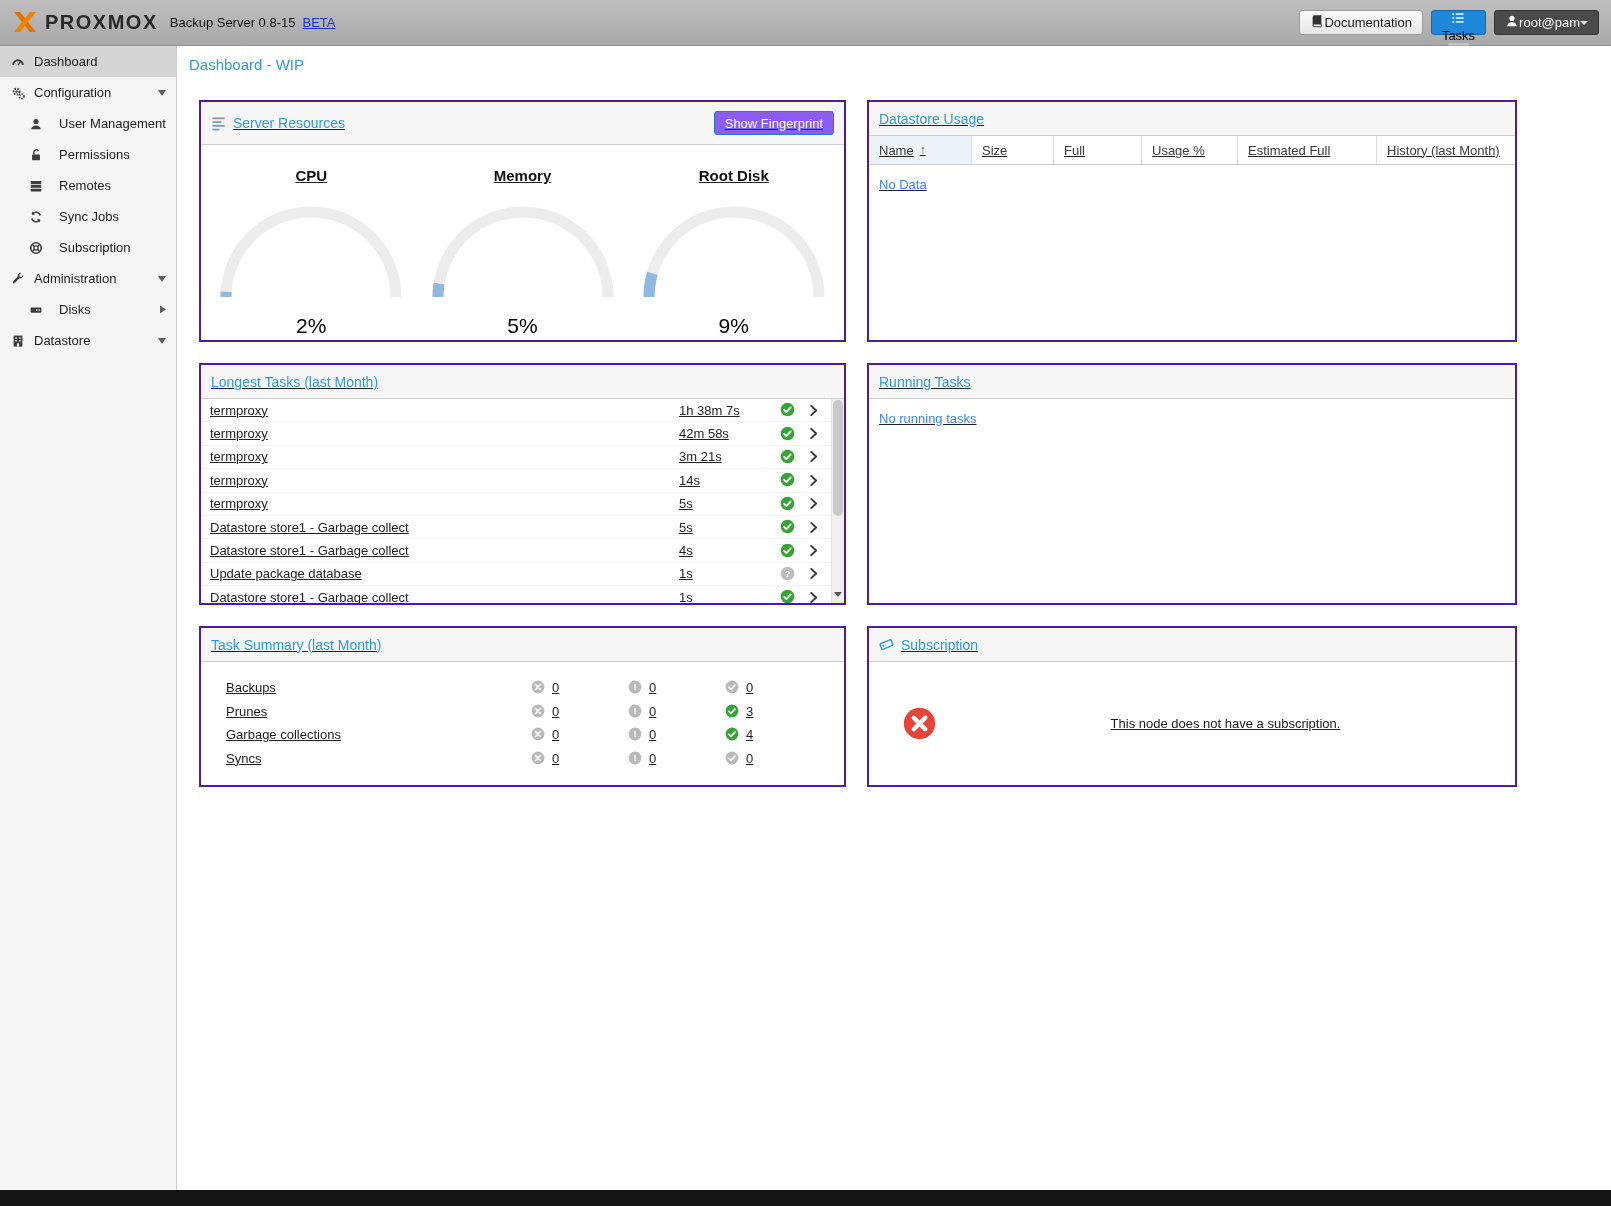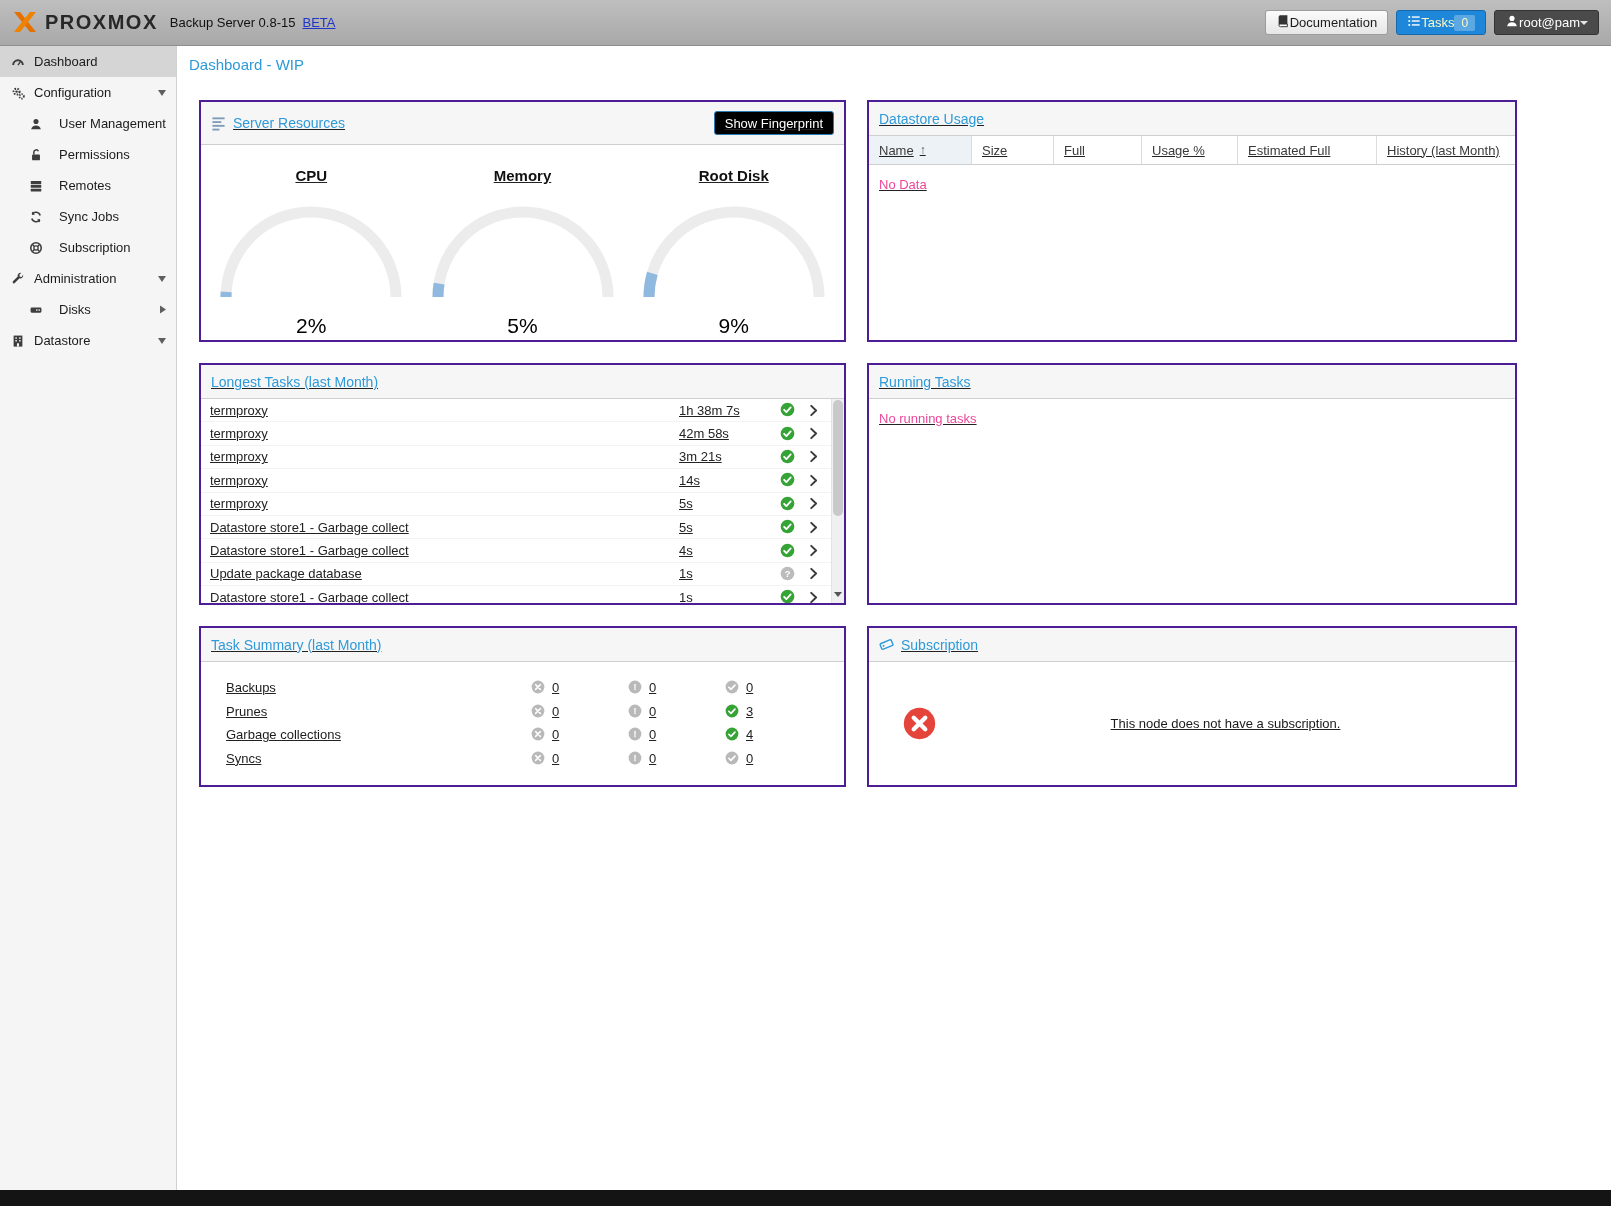--- a/index.html
+++ b/index.html
@@ -21,21 +21,21 @@
   .brand { font-weight:bold; font-size:20px; letter-spacing:1.5px; color:#282828; }
   .product { font-size:13px; color:#111; margin-left:12px; }
   .beta { font-size:13px; color:#1f36c7; text-decoration:underline; margin-left:7px; cursor:pointer; }
   .tb-right { margin-left:auto; display:flex; gap:8px; align-items:center; }
   .btn {
     height:25px; display:inline-flex; align-items:center; 
     padding:0 10px; border-radius:3px; font-size:13px; cursor:pointer; white-space:nowrap;
   }
   .btn svg { width:14px; height:14px; }
   .btn-doc { background:linear-gradient(#fbfbfb,#e6e6e6); border:1px solid #9c9c9c; color:#1a1a1a; }
-  .btn-tasks { background:#1e87d9; border:1px solid #166aab; color:#fef9c3; }
+  .btn-tasks { background:#1e87d9; border:1px solid #166aab; color:#000000;flex-direction:column; }
   .badge { background:rgba(255,255,255,.28); padding:1px 7px; border-radius:2px; font-size:12px; }
   .btn-user { background:#4a4a4a; border:1px solid #333; color:#fff; }
   .caret { width:0; height:0; border:4px solid transparent; border-top-color:#e4e4e4; margin-top:4px; }
 
   
   .mid { flex:1; display:flex; min-height:0; }
   .sidebar { width:177px; flex:none; background:#f5f5f5; border-right:1px solid #d0d0d0; }
   .nav-item {
     height:31px; display:flex; align-items:center; gap:8px;
     padding-left:10px; position:relative; color:#1b1b1b; cursor:pointer;
@@ -57,41 +57,41 @@
     display:grid; grid-template-columns:647px 650px; grid-template-rows:242px 242px 161px;
     gap:21px; padding:16px 0 0 22px;
   }
   .panel { border:2px solid #4c1d95; background:#fff; display:flex; flex-direction:column; overflow:hidden;text-decoration:underline; }
   .panel-hd {
     background:#f6f6f6; border-bottom:1px solid #cfcfcf; color:#2e9ad9;
     font-size:14px; padding:0 10px; height:34px; display:flex; align-items:center; gap:7px; flex:none;
   }
   .panel-hd.tall { height:43px; }
   .hd-icon svg { width:15px; height:15px; display:block; }
-  .btn-fp { margin-left:auto; background:#000000; border:1px solid #2a7ab4; color:#fff; height:24px; }
+  .btn-fp { margin-left:auto; background:#8b5cf6; border:1px solid #2a7ab4; color:#fff; height:24px; }
 
   
   .gauges { flex:1; display:flex; justify-content:space-evenly; padding-top:22px; }
   .gauge { width:202px; text-align:center; position:relative; }
   .gauge-label { font-size:15px; font-weight:bold; color:#111; }
   .gauge svg { margin:18px auto 0; width:190px; height:100px; display:block; }
   .g-bg { fill:none; stroke:#ececec; stroke-width:11; }
   .g-val { fill:none; stroke:#8fb9de; stroke-width:11; }
   .gauge-value { position:absolute; bottom:2px; left:0; right:0; font-size:21px; color:#000; }
 
   
   .du-header { display:flex; height:29px; flex:none; border-bottom:1px solid #cfcfcf; background:#fff; }
   .du-cell { border-right:1px solid #dcdcdc; display:flex; align-items:center; padding:0 10px;
              color:#3a3a3a; overflow:hidden; white-space:nowrap; cursor:pointer; }
   .du-cell.c0 { width:103px; background:#edf2f7; }
   .du-cell.c1 { width:82px; } .du-cell.c2 { width:88px; }
   .du-cell.c3 { width:96px; } .du-cell.c4 { width:139px; }
   .du-cell.c5 { flex:1; border-right:none; }
   .sort-arrow { margin-left:6px; color:#555; font-size:12px; }
-  .empty-text { padding:12px 10px; color:#ec4899; }
+  .empty-text { padding:12px 10px; color:#3b82f6; }
 
   
   .lt-body { flex:1; position:relative; overflow:hidden; }
   .lt-rows { margin-right:13px; }
   .lt-row { display:flex; align-items:center; height:23.4px; border-bottom:1px solid #f3f3f3; cursor:pointer; }
   .lt-name { flex:1; padding-left:9px; white-space:nowrap; overflow:hidden; }
   .lt-dur { width:100px; flex:none; }
   .lt-st { width:36px; flex:none; display:flex; justify-content:center; }
   .lt-go { width:36px; flex:none; display:flex; justify-content:center; }
   .lt-go svg { width:13px; height:13px; }

